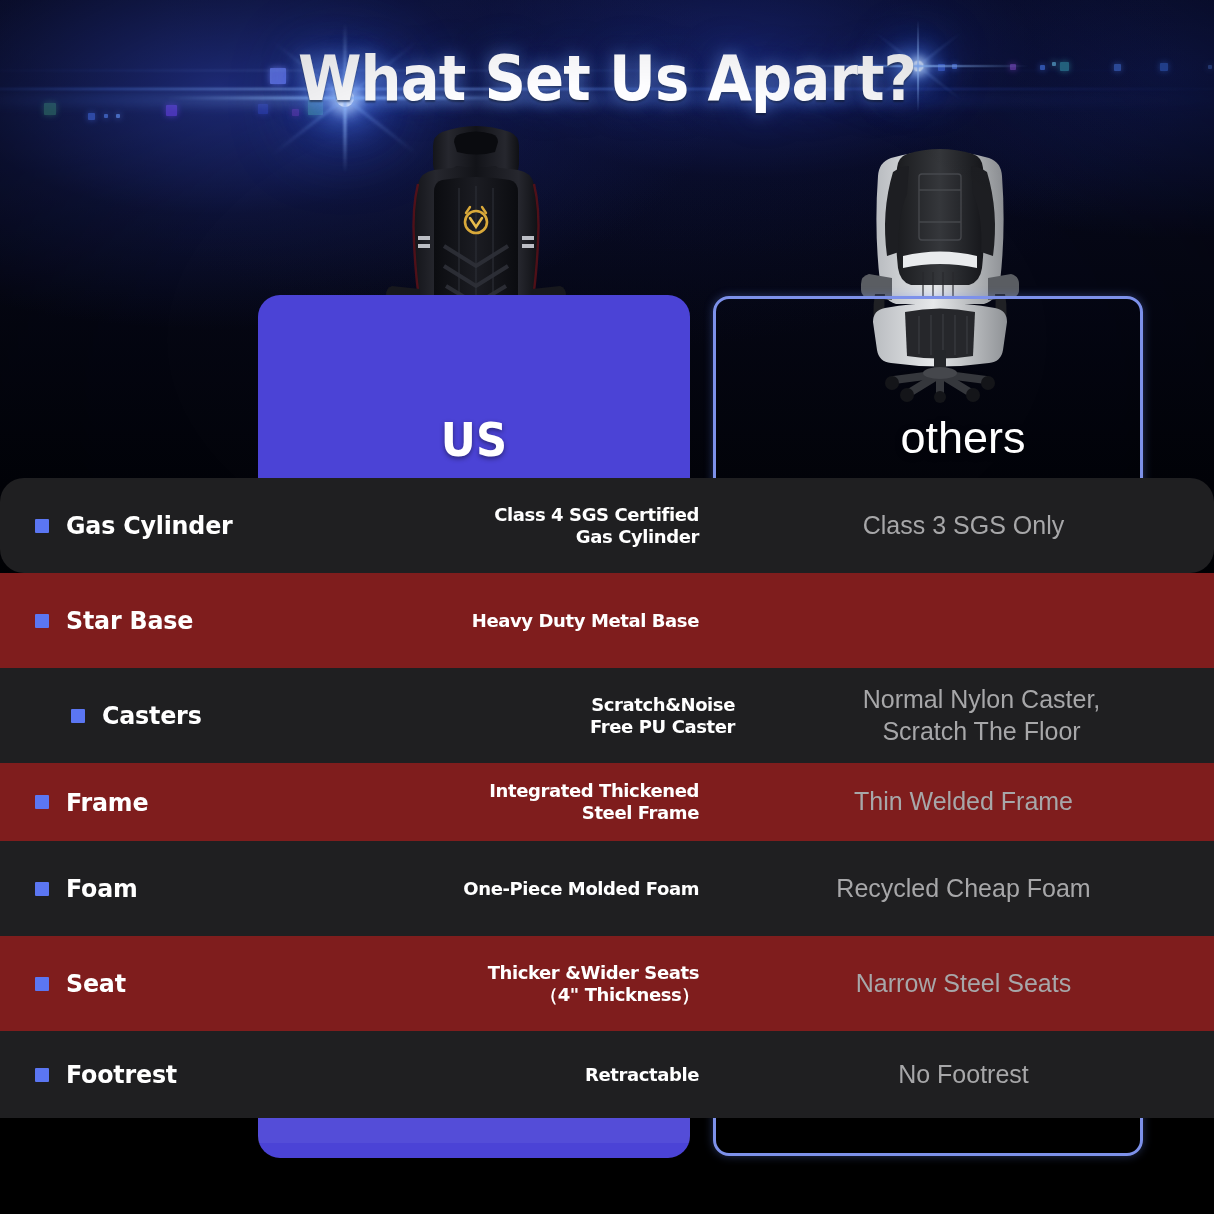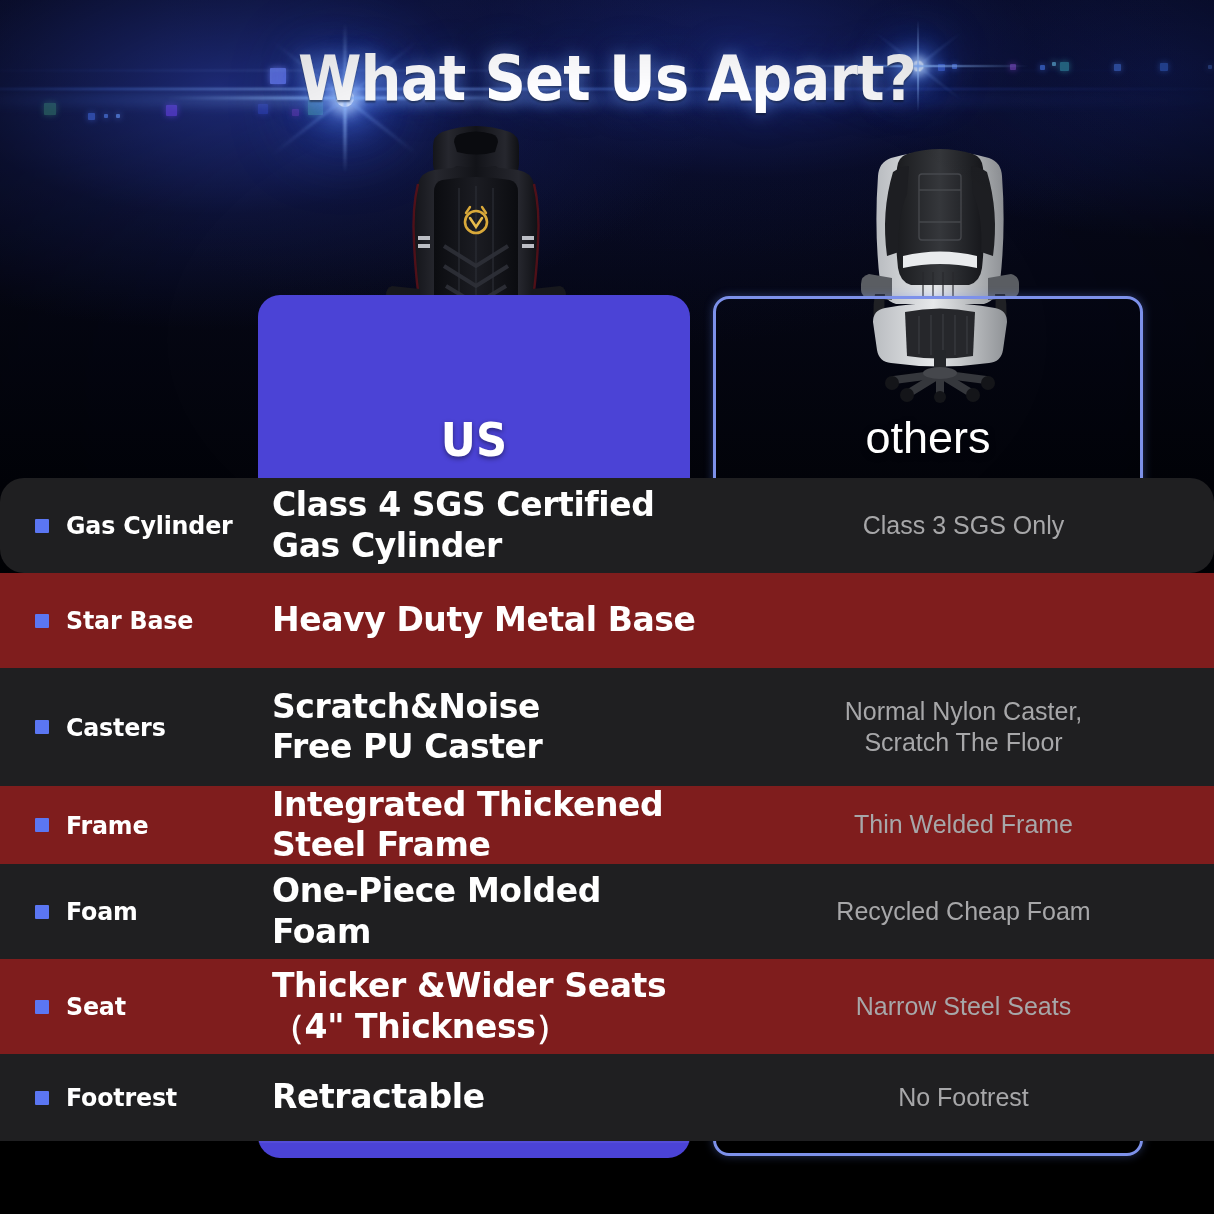--- a/index.html
+++ b/index.html
@@ -70,32 +70,32 @@
   #rows{position:absolute;left:0;top:478px;width:1214px;}
   .row{position:relative;width:1214px;display:flex;align-items:center;box-sizing:border-box;}
   .row.light{background:#1f1f21;}
   .row.dark{background:#7f1d1d;}
 
   .cell-feat{width:258px;flex:0 0 258px;display:flex;align-items:center;padding-left:35px;box-sizing:border-box;}
   .bullet{width:14px;height:14px;background:#5b76f2;flex:0 0 14px;margin-right:17px;border-radius:1px;}
   .feat-label{font-family:"DejaVu Sans",sans-serif;font-weight:700;font-size:25px;color:#ffffff;letter-spacing:-.2px;
     transform:scaleX(.95);transform-origin:left center;white-space:nowrap;}
 
-  .cell-us{width:455px;flex:0 0 455px;text-align:left;padding:0 14px;box-sizing:border-box;
-    font-family:"DejaVu Sans",sans-serif;font-weight:700;font-size:33px;line-height:1.22;color:#fff;
+  .cell-us{width:455px;flex:0 0 455px;text-align:right;padding:0 14px;box-sizing:border-box;
+    font-family:"DejaVu Sans",sans-serif;font-weight:700;font-size:18px;line-height:1.22;color:#fff;
     letter-spacing:-.4px;position:relative;z-index:3;}
   .cell-others{flex:1 1 auto;text-align:center;padding:0 26px;box-sizing:border-box;
     font-family:"Liberation Sans",sans-serif;font-weight:400;font-size:25px;line-height:1.25;color:#a7a7a9;
     position:relative;z-index:3;}
 
   .hdr{position:absolute;text-align:center;z-index:5;}
   #usHdr{left:258px;top:412px;width:432px;
     font-family:"DejaVu Sans",sans-serif;font-weight:700;font-size:47px;color:#fff;transform:scaleX(.92);
     text-shadow:0 2px 6px rgba(0,0,0,.45);}
-  #othersHdr{left:713px;top:412px;width:430px;
+  #othersHdr{left:713px;top:412px;width:500px;
     font-family:"Liberation Sans",sans-serif;font-weight:400;font-size:45px;color:#fff;
     text-shadow:0 2px 6px rgba(0,0,0,.5);}
 </style>
 </head>
 <body>
 
 <div id="stage">
 
   <div class="bg-base"></div>
 
@@ -348,21 +348,21 @@
         <div class="cell-us"><span>Class 4 SGS Certified<br>Gas Cylinder</span></div>
         <div class="cell-others"><span>Class 3 SGS Only</span></div>
       </div>
       <div class="row dark" style="height: 95px;">
         <div class="cell-feat">
           <span class="bullet"></span>
      <span class="feat-label">Star Base</span>
         </div>
         <div class="cell-us"><span>Heavy Duty Metal Base</span></div>
       </div>
-      <div class="row light" style="height: 118px;">
+      <div class="row light" style="height: 95px; padding-left: 36px;">
         <div class="cell-feat">
           <span class="bullet"></span>
      <span class="feat-label">Casters</span>
         </div>
         <div class="cell-us"><span>Scratch&amp;Noise<br>Free PU Caster</span></div>
         <div class="cell-others"><span>Normal Nylon Caster,<br>Scratch The Floor</span></div>
       </div>
       <div class="row dark" style="height: 78px;">
         <div class="cell-feat">
           <span class="bullet"></span>

